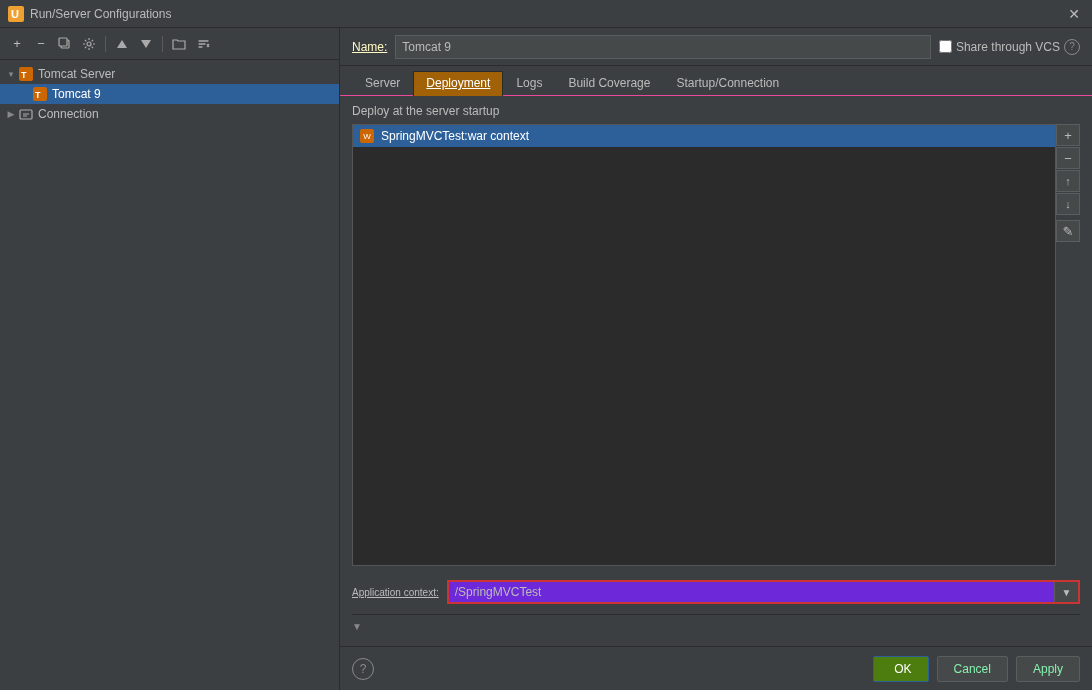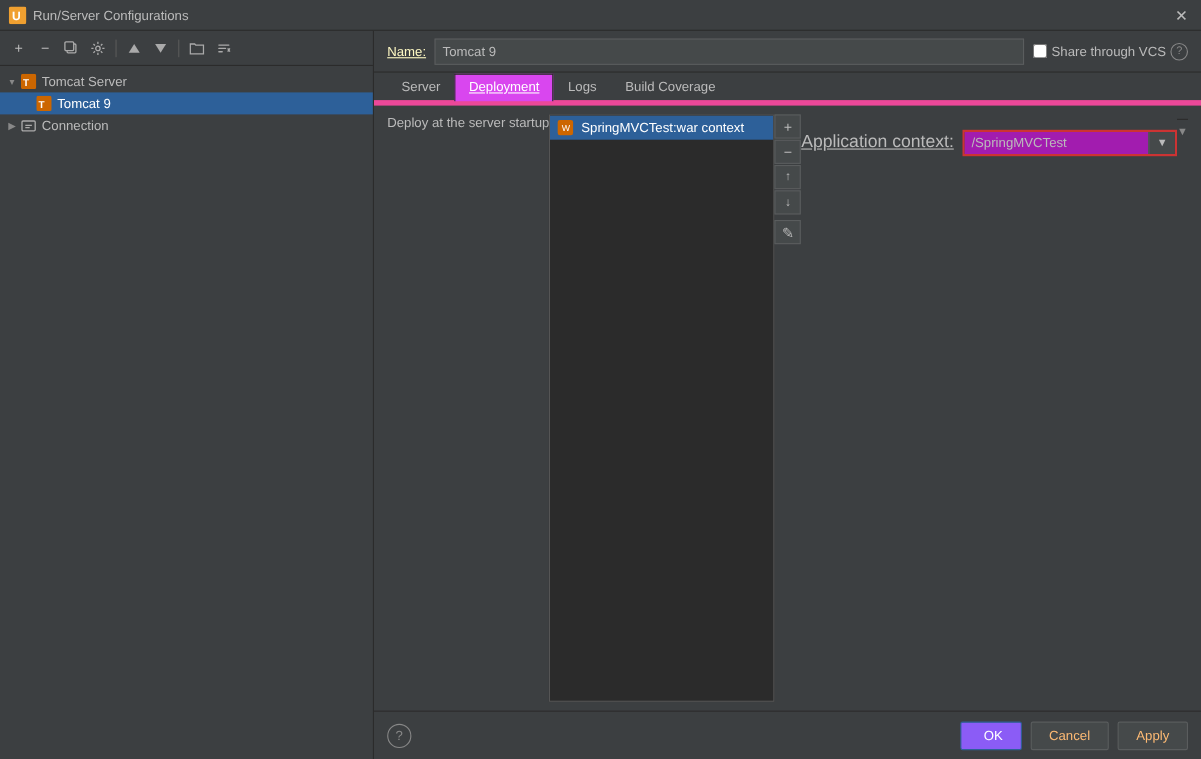--- a/index.html
+++ b/index.html
@@ -187,45 +187,45 @@
       font-size: 10px;
       color: #888;
       cursor: pointer;
     }
 
     
     .tabs {
       display: flex;
       align-items: flex-end;
       padding: 0 12px;
-      border-bottom: 5px solid #ec4899;
+      border-bottom: 1px solid #ec4899;
       height: 30px;
     }
     .tab {
       padding: 4px 12px 6px;
       font-size: 12px;
       color: #bbbbbb;
       cursor: pointer;
       border: 1px solid transparent;
       border-bottom: none;
       position: relative;
       top: 1px;
     }
     .tab.active {
-      background: #d946ef;
+      background: #a16207;
       border-color: #2b2b2b;
       border-bottom-color: #3c3f41;
       color: #ffffff;
     }
 
     
     .tab-content {
       flex: 1;
       display: flex;
-      flex-direction: row;
+      flex-direction: column;
       padding: 8px 12px;
       overflow: hidden;
     }
 
     .deploy-label {
       font-size: 12px;
       color: #bbbbbb;
       margin-bottom: 6px;
     }
 
@@ -297,33 +297,33 @@
     .app-context-area {
       margin-top: 8px;
       padding: 6px 0;
     }
     .app-context-row {
       display: flex;
       align-items: center;
       gap: 8px;
     }
     .app-context-label {
-      font-size: 16px;
+      font-size: 10px;
       color: #bbbbbb;
       white-space: nowrap;
       text-decoration: underline;
     }
     .app-context-input-wrap {
       flex: 1;
       border: 2px solid #cc3333;
       display: flex;
     }
     .app-context-input {
       flex: 1;
-      background: #a21caf;
+      background: #6d28d9;
       border: none;
       color: #bbbbbb;
       font-size: 12px;
       padding: 3px 6px;
       outline: none;
     }
     .app-context-dropdown {
       width: 24px;
       background: #45494a;
       border: none;
@@ -379,25 +379,25 @@
       color: #888;
       cursor: pointer;
     }
     .btn {
       height: 26px;
       padding: 0 16px;
       font-size: 12px;
       cursor: pointer;
       border: 1px solid #5a5d5e;
       border-radius: 2px;
-      color: #fdba74;
+      color: #86efac;
       background: #45494a;
     }
     .btn.primary {
-      background: #8b5cf6;
+      background: #4d7c0f;
       border-color: #2d6099;
       color: white;
       padding-left: 20px;
     }
 
     
     ::-webkit-scrollbar { width: 8px; height: 8px; }
     ::-webkit-scrollbar-track { background: #3c3f41; }
     ::-webkit-scrollbar-thumb { background: #5a5d5e; border-radius: 4px; }
   </style>
@@ -515,20 +515,23 @@
       </div>
       <div class="tab active">
         <span style="text-decoration:underline">Deployment</span>
       </div>
       <div class="tab">
         <span>Logs</span>
       </div>
       <div class="tab">
         <span>Build Coverage</span>
       </div>
+      <div class="tab">
+        <span>Startup/Connection</span>
+      </div>
     </div>
 
     <div class="tab-content">
       <div class="deploy-label">Deploy at the server startup</div>
 
       <div class="deploy-list-container">
         <div class="deploy-list">
           <div class="deploy-item selected">
             <div class="deploy-item-icon">
               <div class="war-icon">W</div>

